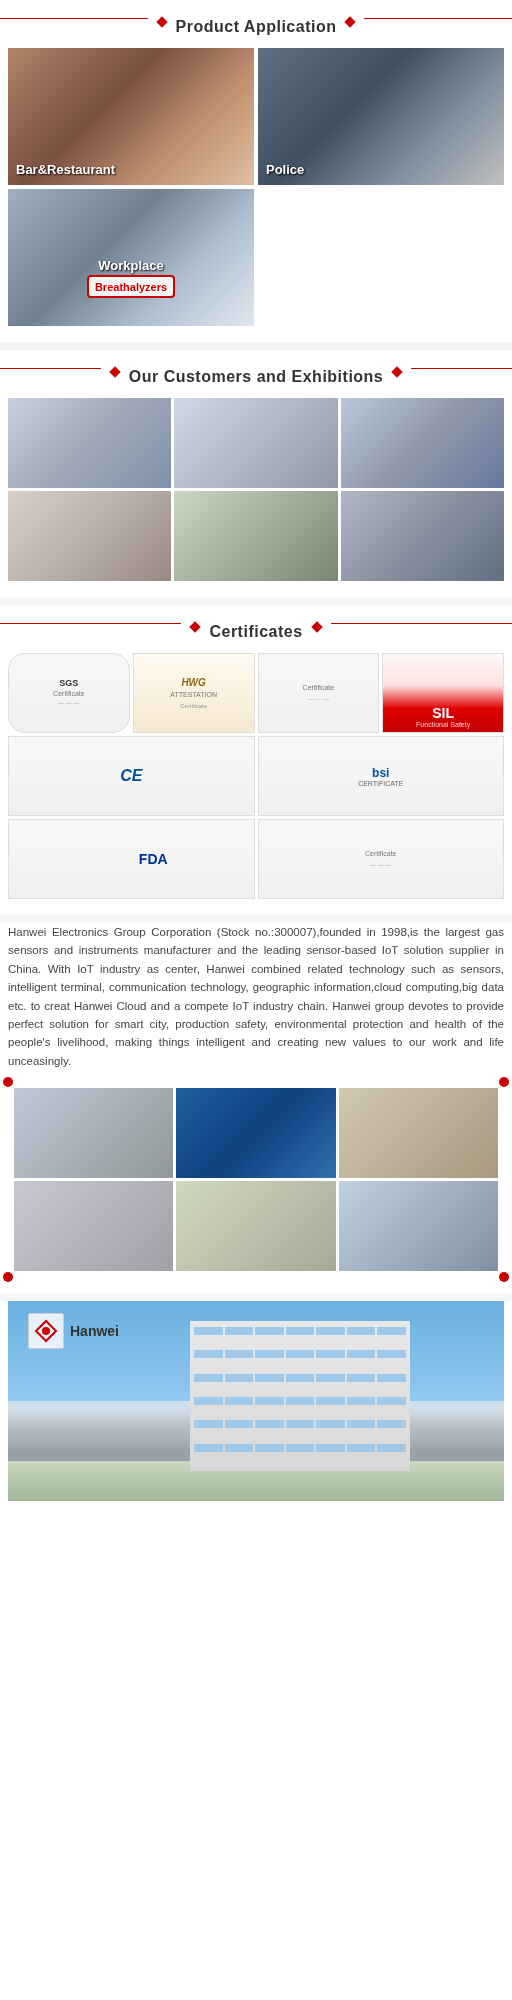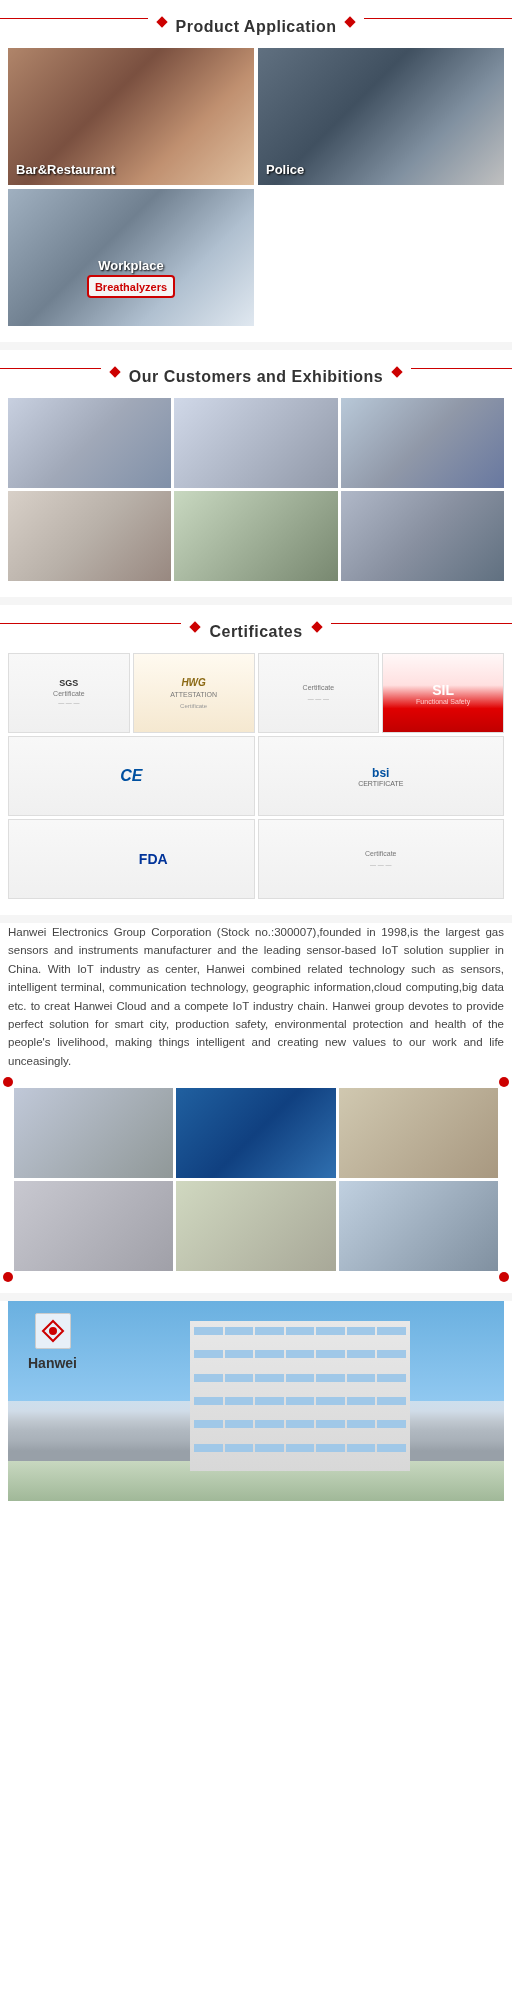--- a/index.html
+++ b/index.html
@@ -140,24 +140,24 @@
       display: flex;
       align-items: center;
       justify-content: center;
       font-size: 9px;
       color: #666;
       text-align: center;
       padding: 4px;
       position: relative;
       overflow: hidden;
     }
-    .cert-item.cert-a { background: linear-gradient(180deg, #f8f8f8 0%, #f0f0f0 100%); }
+    .cert-item.cert-a { background: linear-gradient(180deg, #f8f8f8 0%, #f0f0f0 100%); border-radius: 17px; }
     .cert-item.cert-b { background: linear-gradient(180deg, #fffaf0 0%, #f5e8d0 100%); }
     .cert-item.cert-c { background: linear-gradient(180deg, #f8f8f8 0%, #f0f0f0 100%); }
-    .cert-item.cert-d { background: linear-gradient(180deg, #fff8f8 0%, #ffe0e0 40%, #e00000 70%, #c00000 100%); color: #fff; }
+    .cert-item.cert-d { background: linear-gradient(180deg, #fff8f8 0%, #ffe0e0 40%, #e00000 70%, #c00000 100%); color: #fff; align-items: flex-end; }
     .cert-item.cert-e { background: linear-gradient(180deg, #f8f8f8 0%, #f0f0f0 100%); }
     .cert-item.cert-f { background: linear-gradient(180deg, #f8f8f8 0%, #f0f0f0 100%); }
     .cert-item.cert-g { background: linear-gradient(180deg, #f8f8f8 0%, #f0f0f0 100%); }
     .cert-item.cert-h { background: linear-gradient(180deg, #f8f8f8 0%, #f0f0f0 100%); }
     .ce-badge {
       font-size: 16px;
       font-weight: bold;
       color: #0050a0;
       font-style: italic;
     }
@@ -264,21 +264,20 @@
       height: 40px;
       background: linear-gradient(180deg, #c8d8c0 0%, #a0b898 100%);
     }
     .hanwei-logo {
       position: absolute;
       top: 12px;
       left: 20px;
       display: flex;
       align-items: center;
       gap: 6px;
-      flex-direction: column;
     }
     .hanwei-icon {
       width: 36px; height: 36px;
       background: #e8f0f8;
       border: 1px solid #ccc;
       display: flex;
       align-items: center;
       justify-content: center;
       font-size: 18px;
       color: #c00;

